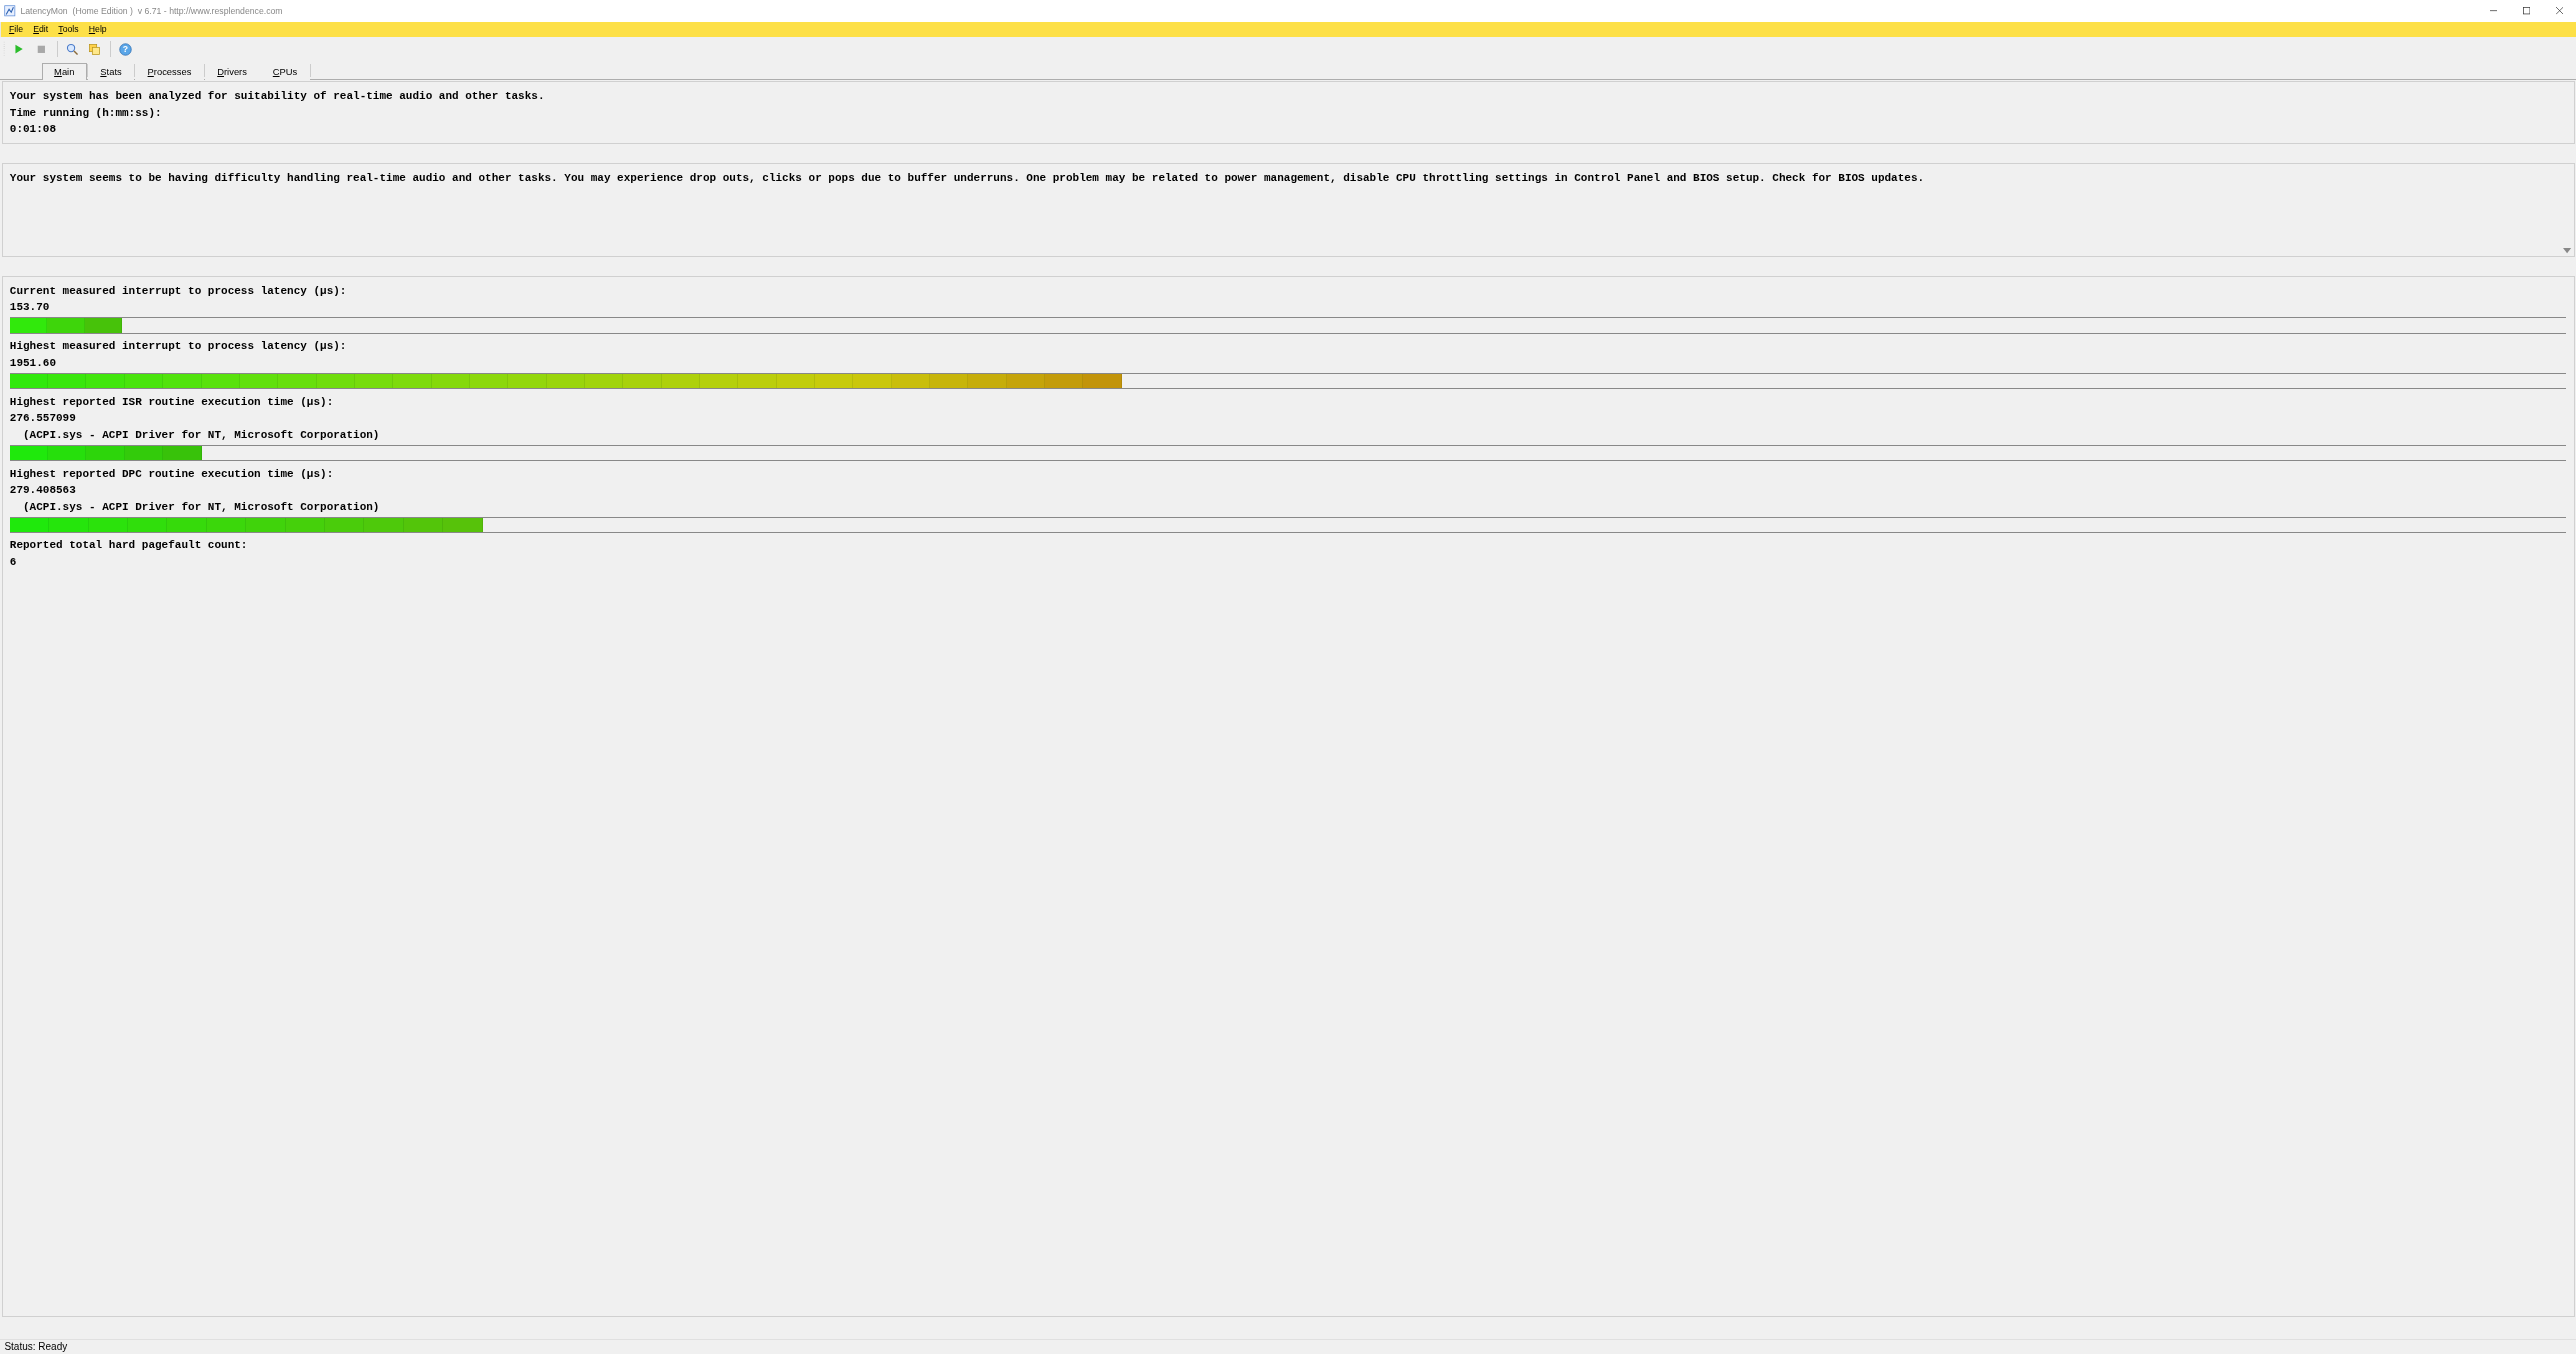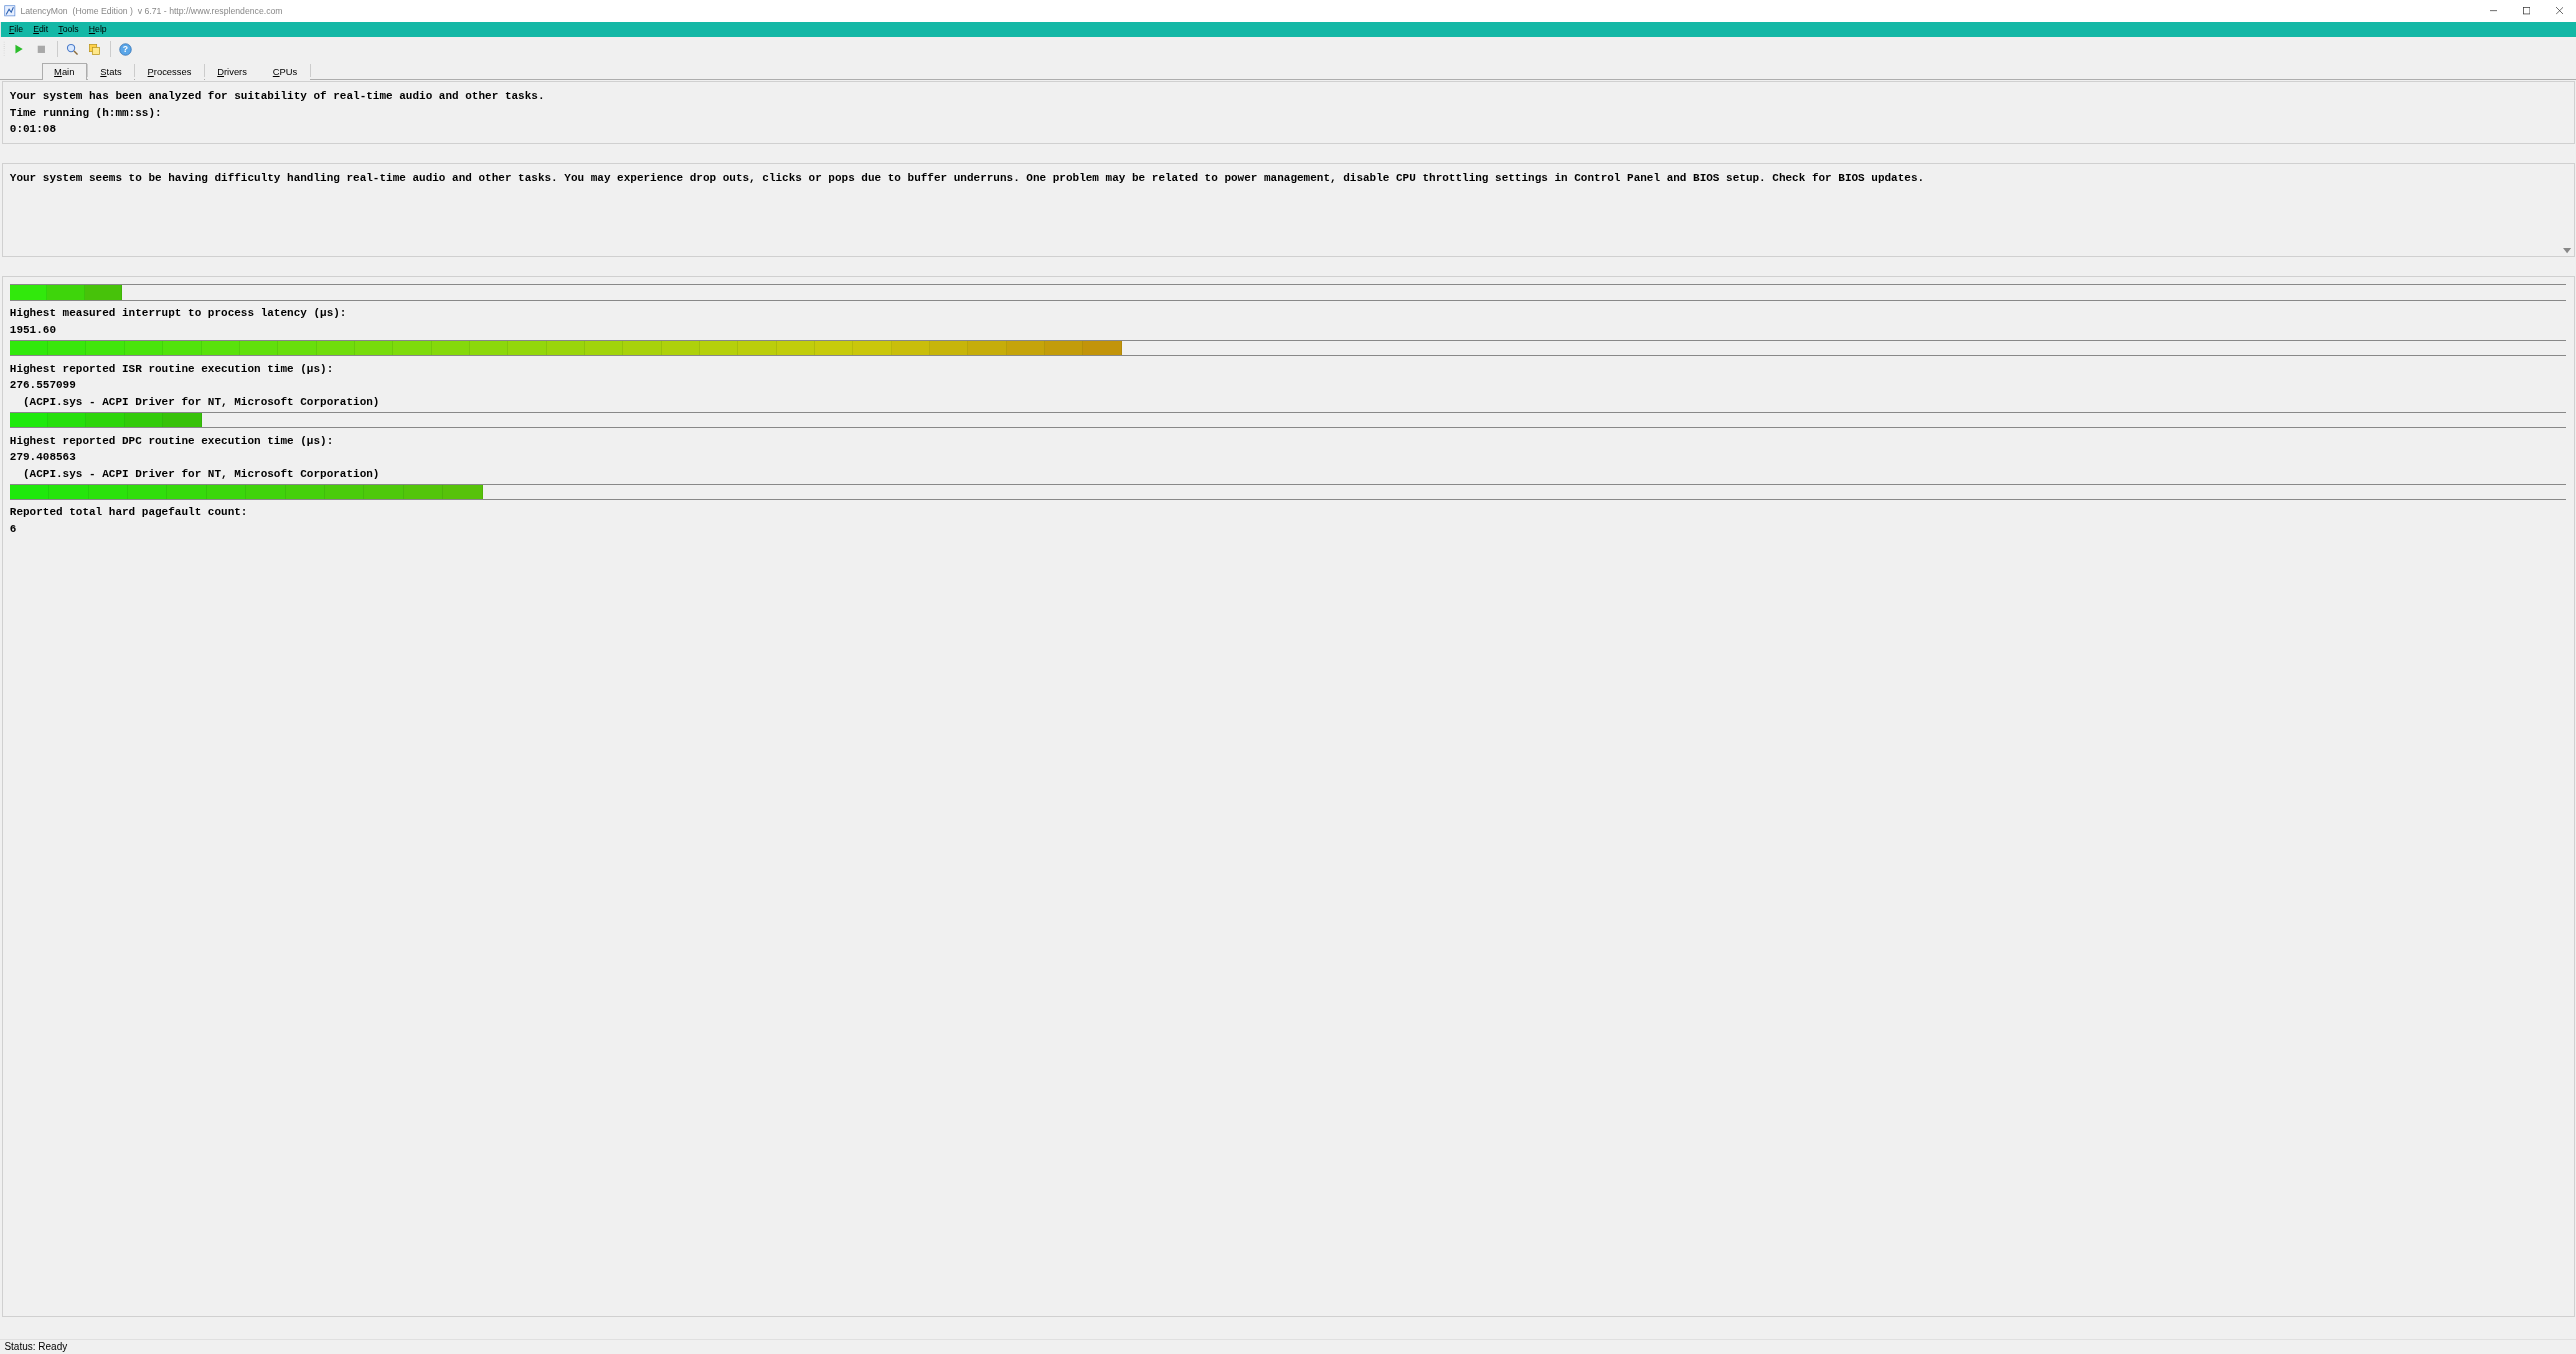--- a/index.html
+++ b/index.html
@@ -51,21 +51,21 @@
     justify-content: center;
     color: #555;
   }
   .win-btn svg { width: 7.3px; height: 7.3px; }
   
   .menubar {
     display: flex;
     align-items: center;
     height: 14.5px;
     padding: 0 2.9px;
-    background: #14b8a6;
+    background: #fde047;
     border-left: 0.7px solid #e8e8e8;
   }
   .menubar .menu-item {
     padding: 1.5px 5.1px;
     font-size: 8.7px;
   }
   .menubar .menu-item u { text-decoration: underline; }
   
   .toolbar {
     display: flex;
@@ -304,20 +304,21 @@
       <div class="mono bold">Your system seems to be having difficulty handling real-time audio and other tasks. You may experience drop outs, clicks or pops due to buffer underruns. One problem may be related to power management, disable CPU throttling settings in Control Panel and BIOS setup. Check for BIOS updates.</div>
       <div class="scroll-nub">
         <svg viewBox="0 0 10 10">
             <polygon points="1,3 9,3 5,8" fill="#888"></polygon>
           </svg>
       </div>
     </div>
 
     <div class="panel flex" id="metrics-panel">
 
+    <div class="row mono bold"><span class="label">Current measured interrupt to process latency (µs):</span><span class="value">153.70</span><span class="extra"></span></div>
         <div class="bar-track">
           <div class="bar-fill" style="width: 4.4%;">
             <div class="seg" style="background: rgb(49, 233, 12);"></div>
             <div class="seg" style="background: rgb(62, 213, 11);"></div>
             <div class="seg" style="background: rgb(71, 194, 10);"></div>
           </div>
         </div>
         <div class="row mono bold"><span class="label">Highest measured interrupt to process latency (µs):</span><span class="value">1951.60</span><span class="extra"></span></div>
         <div class="bar-track">
           <div class="bar-fill" style="width: 43.5%;">

